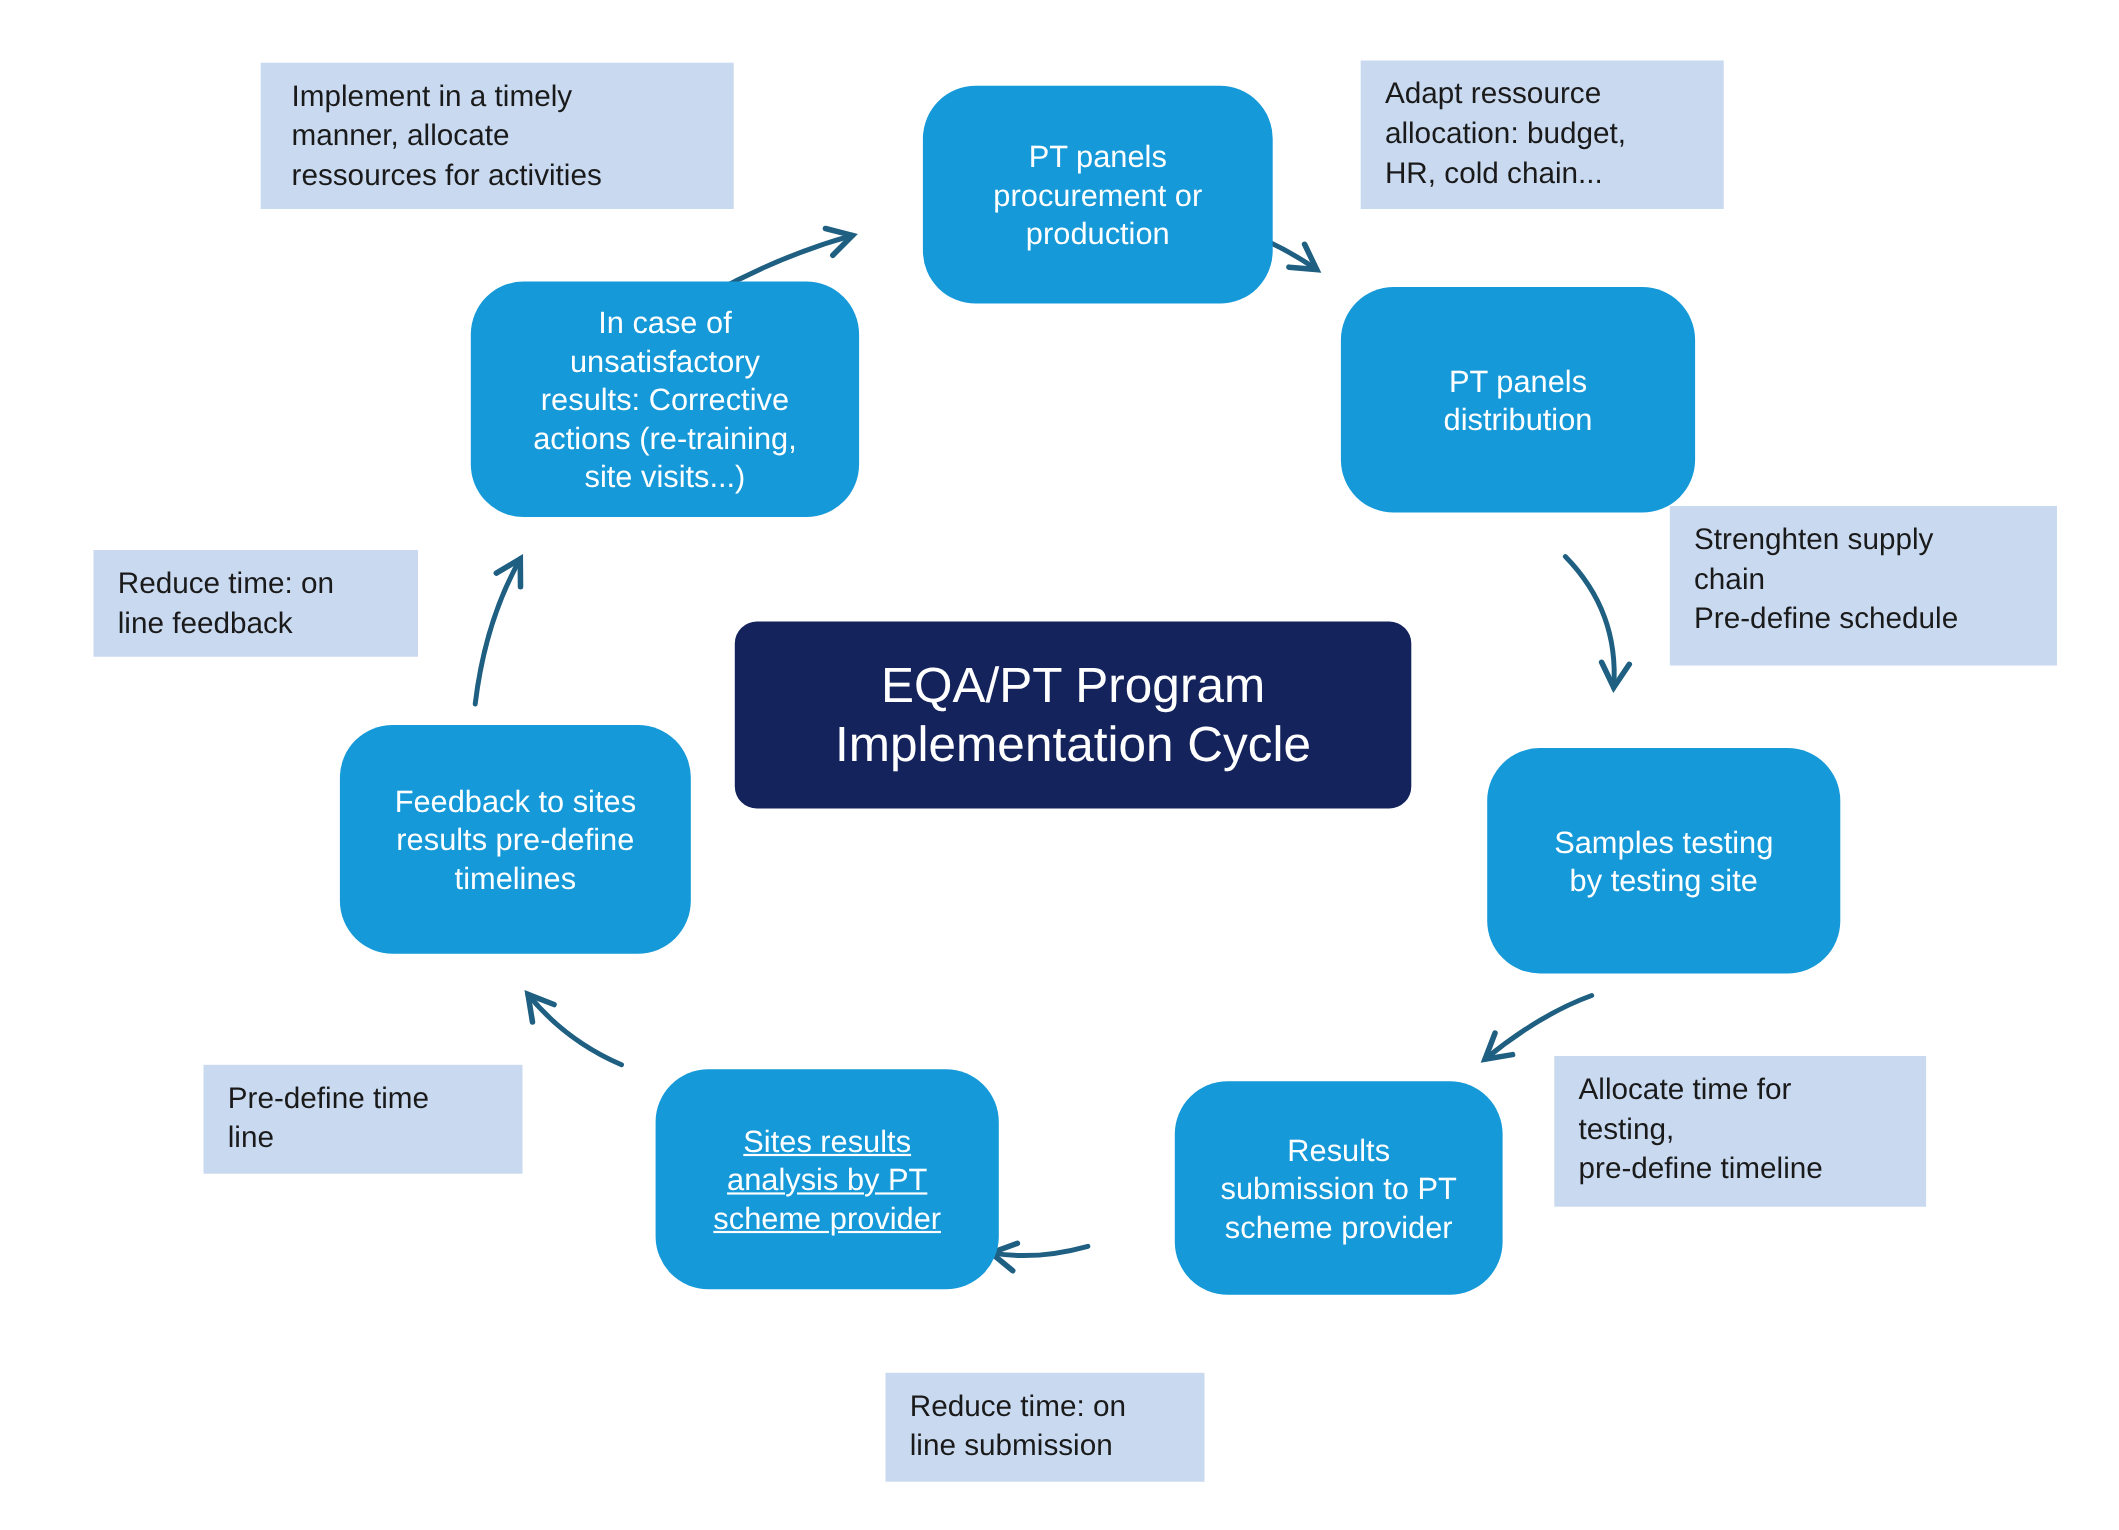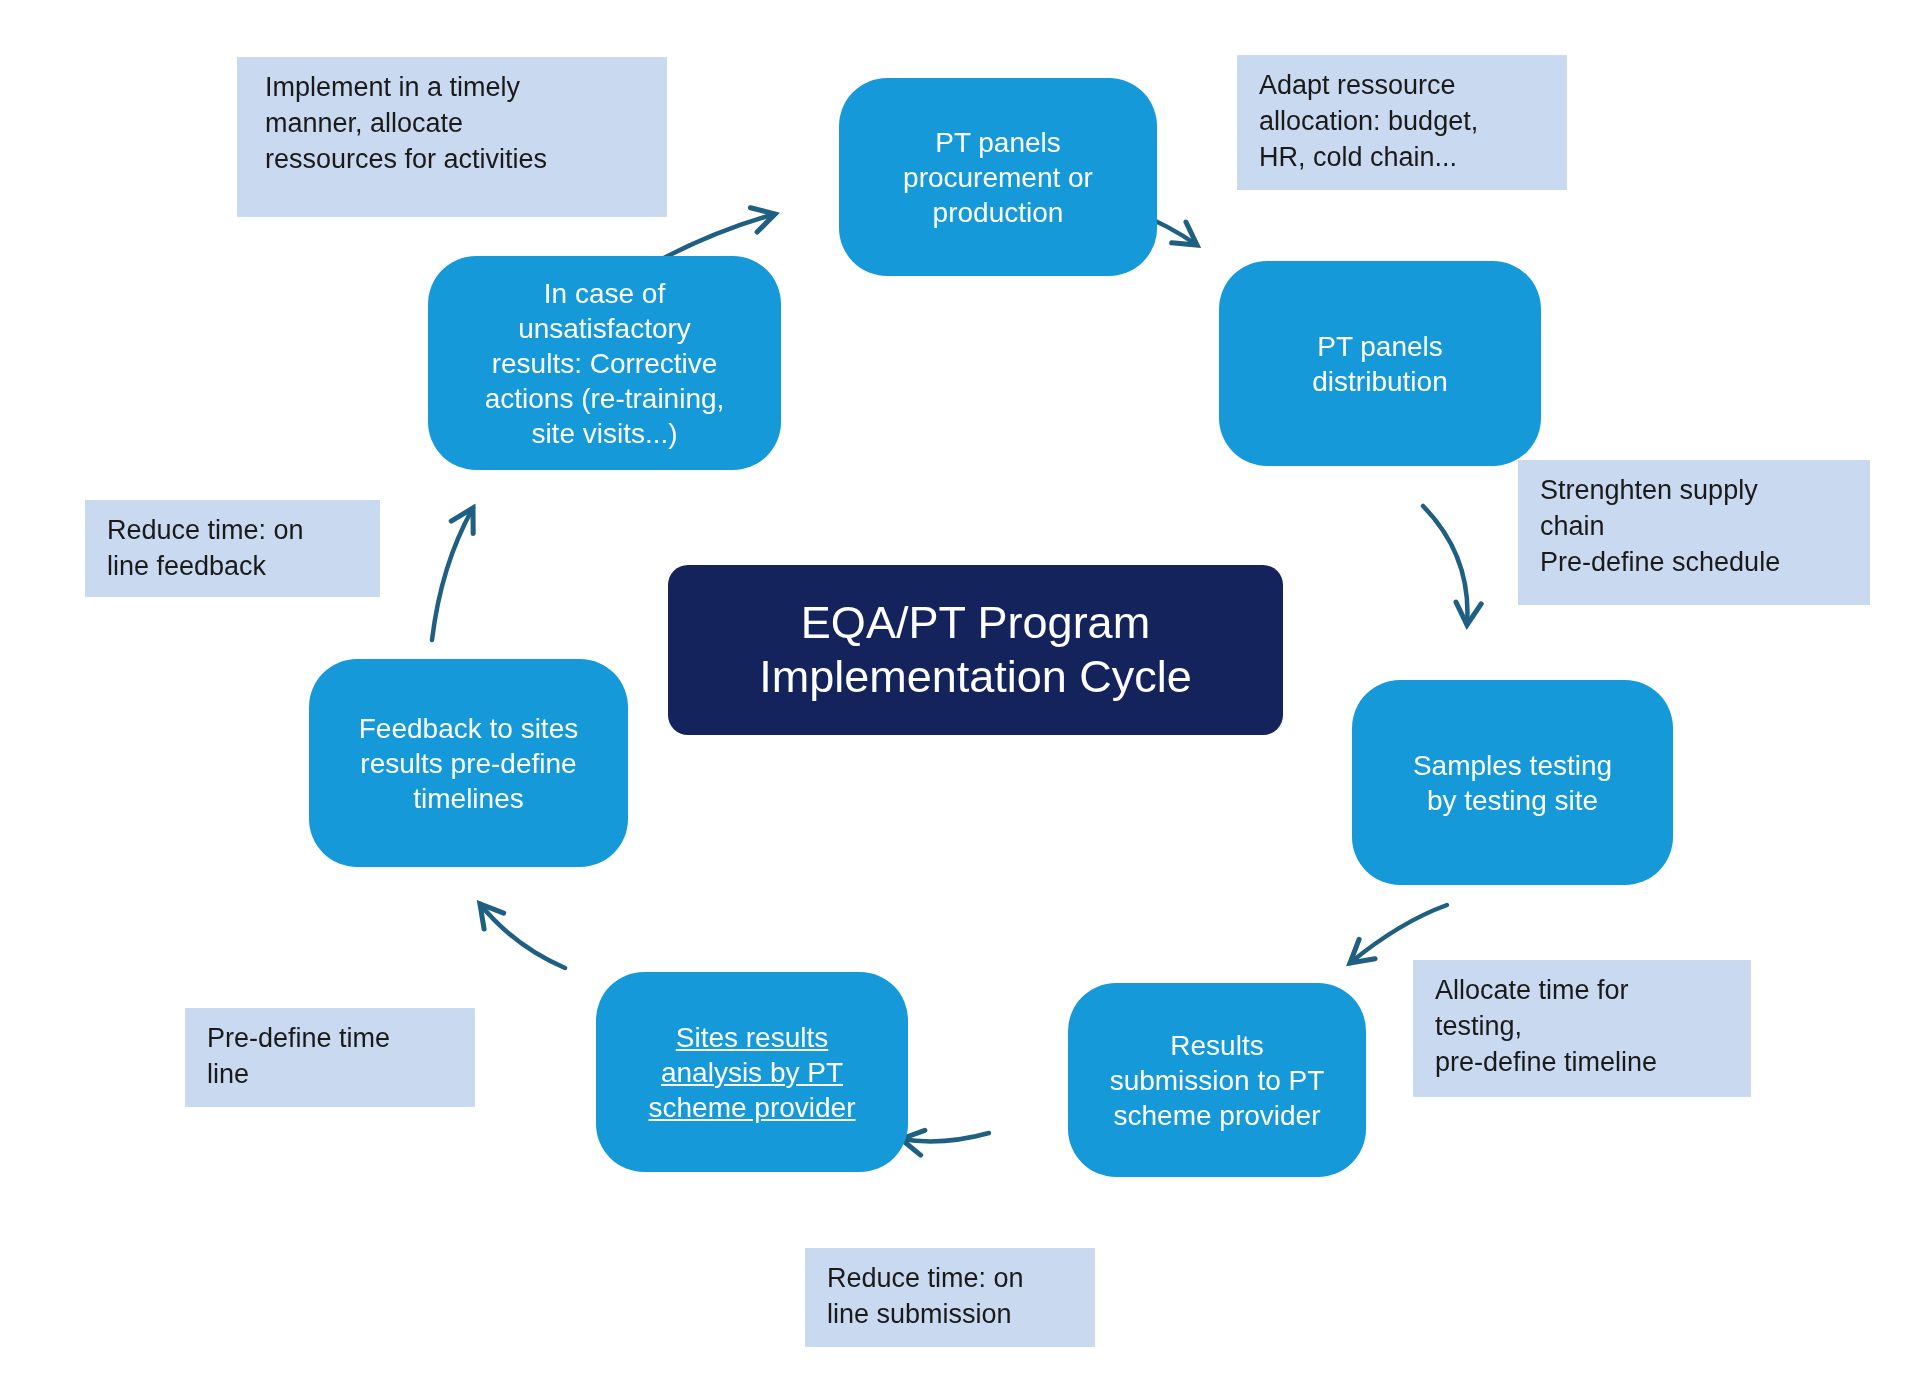--- a/index.html
+++ b/index.html
@@ -63,26 +63,26 @@
     white-space: pre-line;
   }
   #n-procurement { left: 793px; top:  78px; width: 318px; height: 198px; }
   #n-distribution { left: 1173px; top: 261px; width: 322px; height: 205px; }
   #n-samples     { left: 1306px; top: 680px; width: 321px; height: 205px; }
   #n-results     { left: 1022px; top: 983px; width: 298px; height: 194px; }
   #n-sites       { left: 550px;  top: 972px; width: 312px; height: 200px; text-decoration: underline; }
   #n-feedback    { left: 263px;  top: 659px; width: 319px; height: 208px; }
   #n-corrective  { left: 382px;  top: 256px; width: 353px; height: 214px; }
 
-  #a-implement   { left: 237px;  top: 57px;   width: 430px; height: 160px; padding-left: 28px; }
+  #a-implement   { left: 237px;  top: 57px;   width: 430px; height: 133px; padding-left: 28px; }
   #a-adapt       { left: 1237px; top: 55px;   width: 330px; height: 135px; }
   #a-supply      { left: 1518px; top: 460px;  width: 352px; height: 145px; }
   #a-allocate    { left: 1413px; top: 960px;  width: 338px; height: 137px; }
   #a-reduce-sub  { left: 805px;  top: 1248px; width: 290px; height: 99px; }
-  #a-predefine   { left: 185px;  top: 968px;  width: 290px; height: 99px; margin-top: 40px; }
+  #a-predefine   { left: 185px;  top: 968px;  width: 290px; height: 99px; }
   #a-reduce-fb   { left: 85px;   top: 500px;  width: 295px; height: 97px; }
 </style>
 </head>
 <body>
 
 <div class="canvas">
 
   <svg class="arrows" viewBox="0 0 1926 1391" xmlns="http://www.w3.org/2000/svg">
     <defs>
       <marker id="ah" viewBox="0 0 10 10" refX="8" refY="5" markerWidth="7" markerHeight="7" orient="auto-start-reverse">

